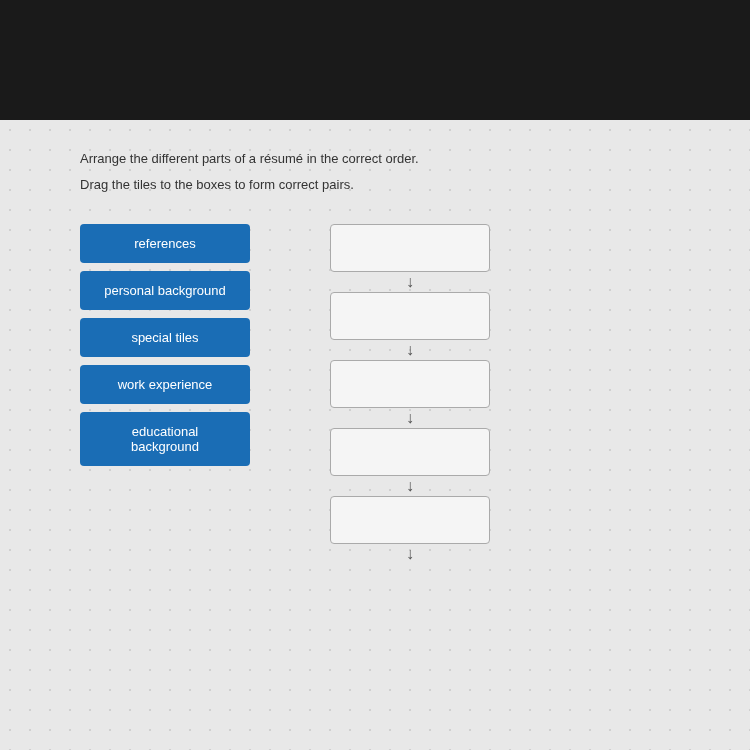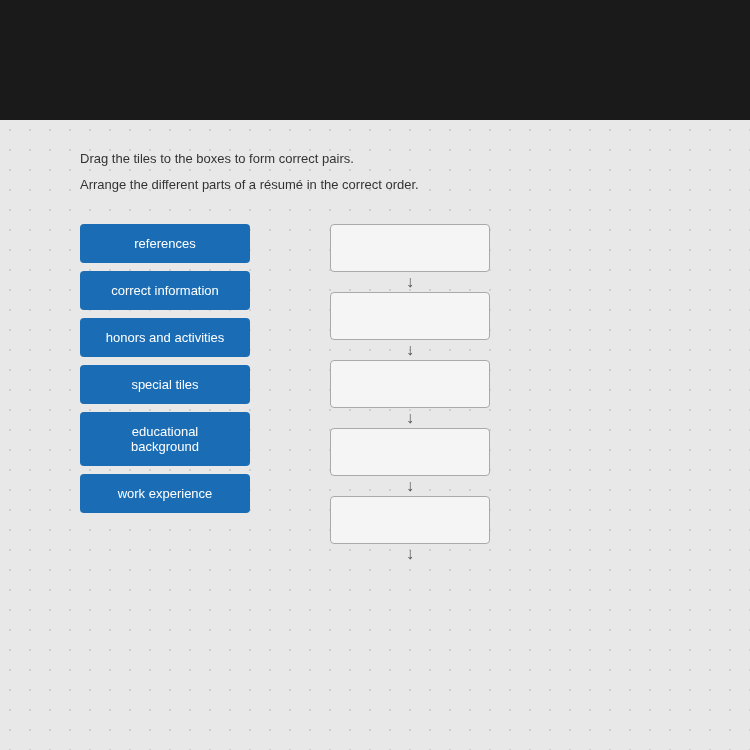--- a/index.html
+++ b/index.html
@@ -86,32 +86,31 @@
       color: #555;
       margin: 2px 0;
       line-height: 1;
     }
   </style>
 </head>
 <body>
 
 <div class="main-content">
   <div class="instructions">
+    <p class="instruction-text">Arrange the different parts of a résumé in the correct order.</p>
     <p class="instruction-text">Drag the tiles to the boxes to form correct pairs.</p>
-    <p class="instruction-text">Arrange the different parts of a résumé in the correct order.</p>
   </div>
 
   <div class="activity-area">
     <div class="tiles-column">
       <div class="tile">references</div>
-      <div class="tile">correct information</div>
-      <div class="tile">honors and activities</div>
+      <div class="tile">personal background</div>
       <div class="tile">special tiles</div>
+      <div class="tile">work experience</div>
       <div class="tile">educational background</div>
-      <div class="tile">work experience</div>
     </div>
 
     <div class="drop-column">
       <div class="drop-box"></div>
       <div class="arrow-down">↓</div>
       <div class="drop-box"></div>
       <div class="arrow-down">↓</div>
       <div class="drop-box"></div>
       <div class="arrow-down">↓</div>
       <div class="drop-box"></div>

